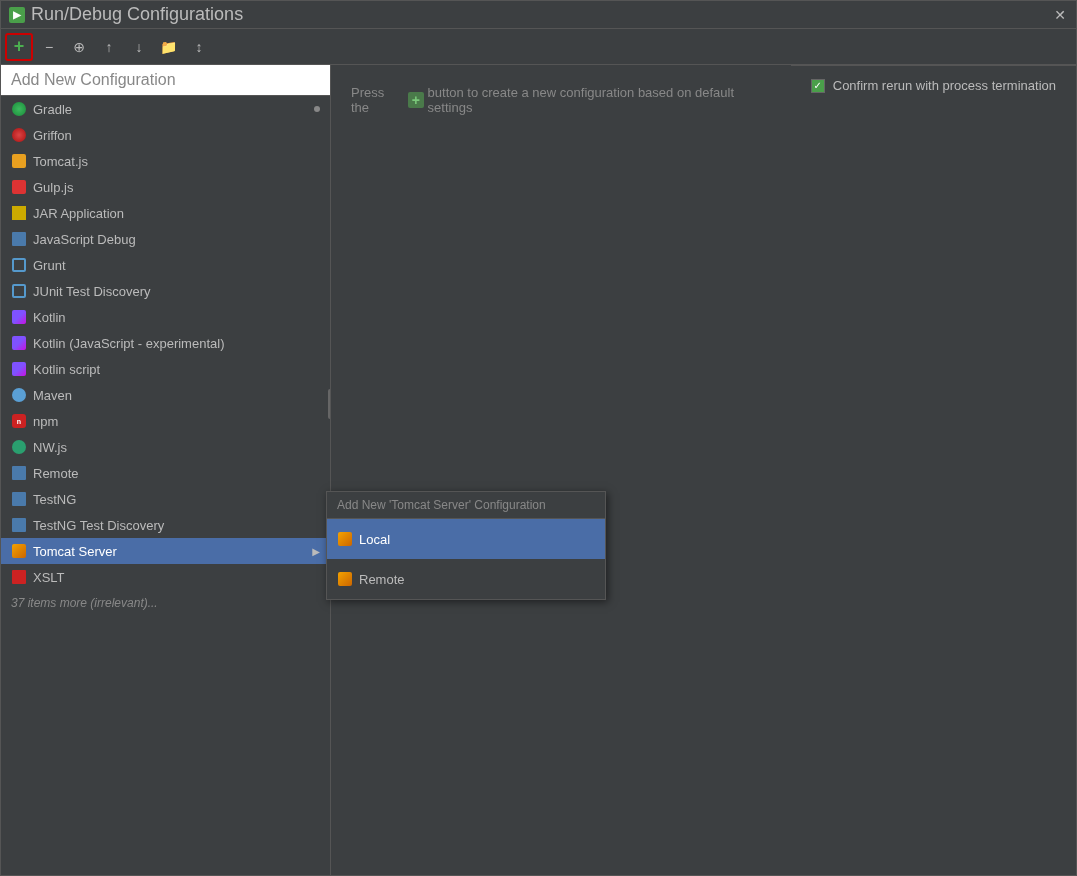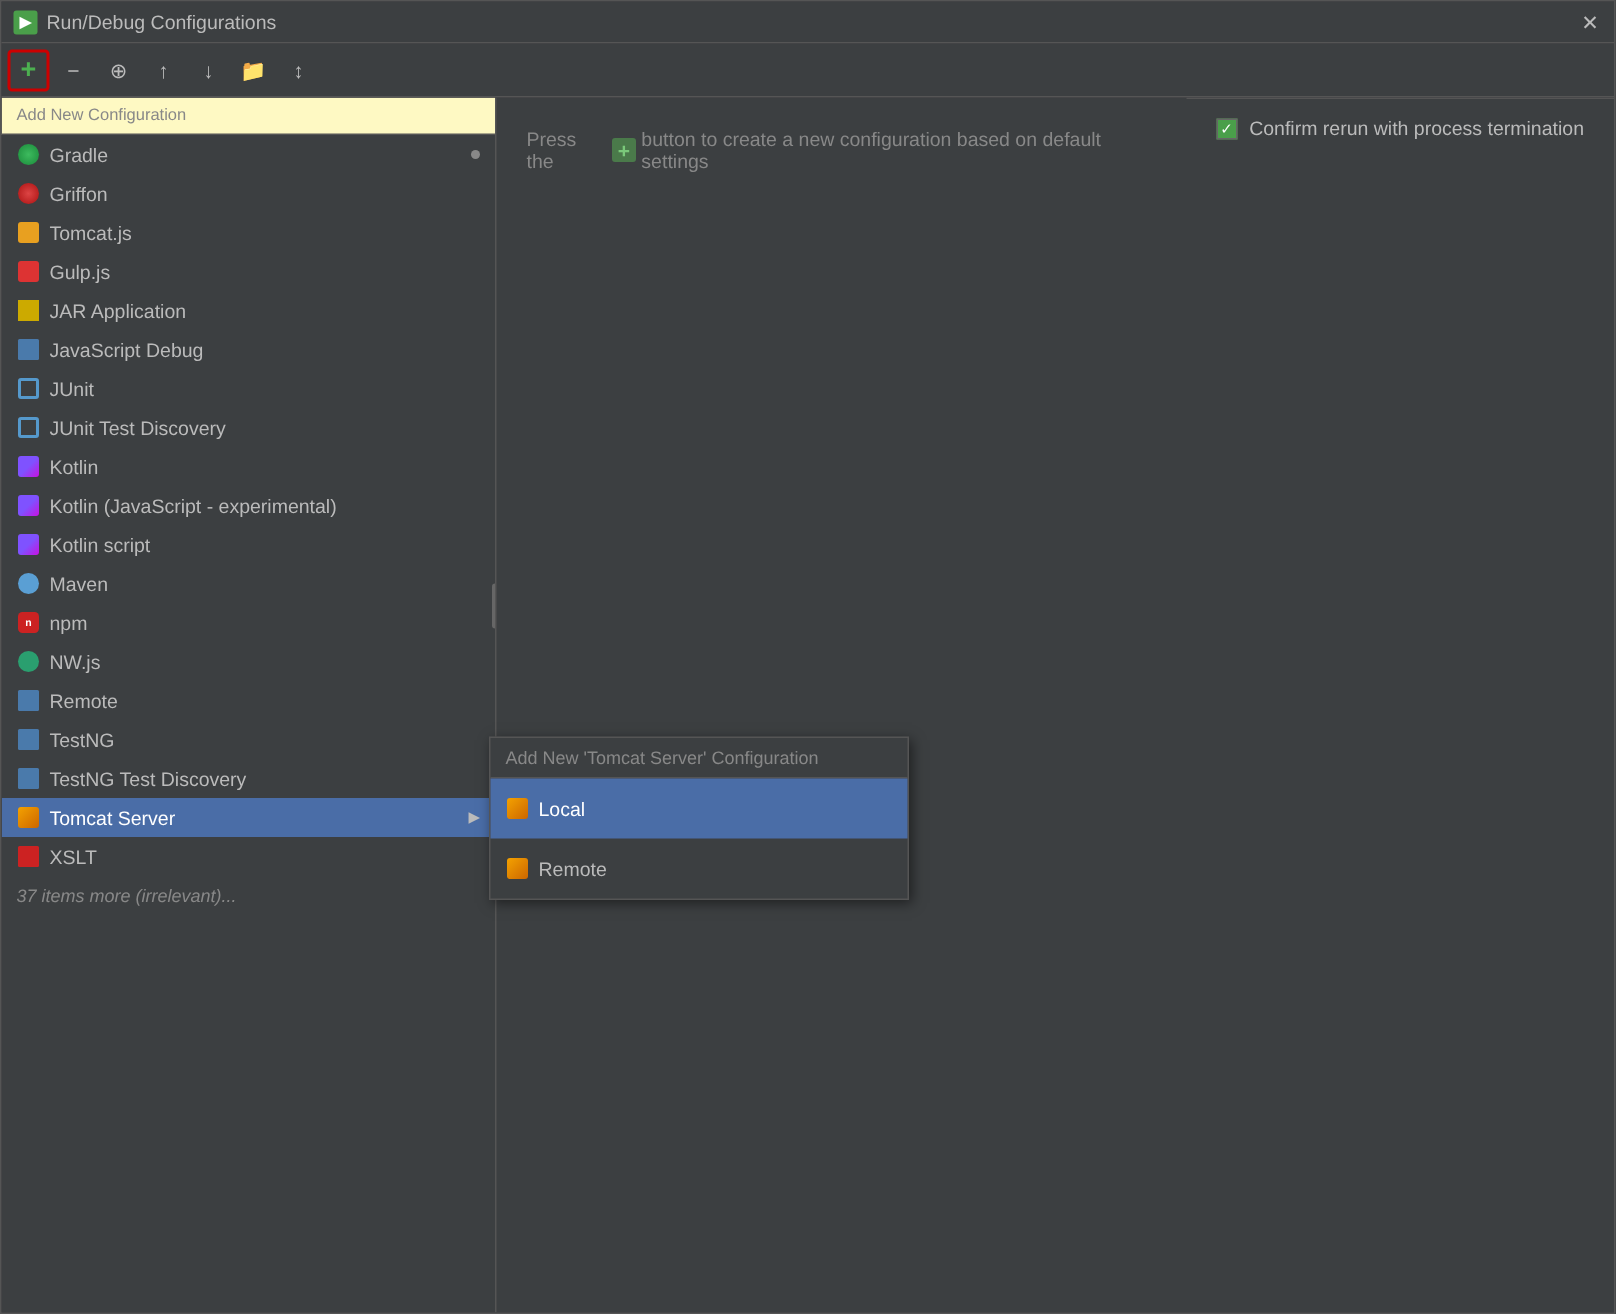--- a/index.html
+++ b/index.html
@@ -47,21 +47,21 @@
       display: flex;
       align-items: center;
       justify-content: center;
       color: white;
       font-size: 10px;
       font-weight: bold;
     }
 
     .title-text {
       color: #bbbbbb;
-      font-size: 13px;
+      font-size: 18px;
     }
 
     .close-btn {
       width: 16px;
       height: 16px;
       display: flex;
       align-items: center;
       justify-content: center;
       cursor: pointer;
       color: #bbbbbb;
@@ -109,23 +109,23 @@
       width: 330px;
       background: #3c3f41;
       border-right: 1px solid #555;
       display: flex;
       flex-direction: column;
       overflow: hidden;
       position: relative;
     }
 
     .panel-header {
-      background: #fef9c3;
+      background: #ffffff;
       padding: 6px 10px;
-      font-size: 11px;
+      font-size: 16px;
       color: #888;
       border-bottom: 1px solid #555;
     }
 
     .list-container {
       flex: 1;
       overflow-y: auto;
       overflow-x: hidden;
     }
 
@@ -374,21 +374,21 @@
           <div class="list-item-icon">
               <div class="icon-blue-sq"></div>
             </div>
           <span class="list-item-label">JavaScript Debug</span>
         </div>
 
         <div class="list-item">
           <div class="list-item-icon">
               <div class="icon-blue-ring"></div>
             </div>
-          <span class="list-item-label">JUnit</span>
+          <span class="list-item-label">Grunt</span>
         </div>
 
         <div class="list-item">
           <div class="list-item-icon">
               <div class="icon-blue-ring"></div>
             </div>
           <span class="list-item-label">JUnit Test Discovery</span>
         </div>
 
         <div class="list-item">

